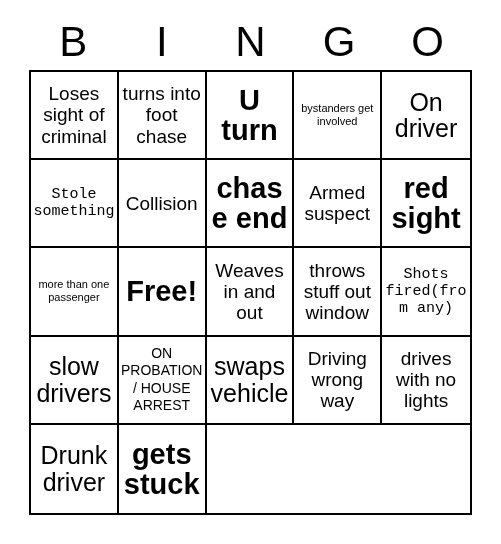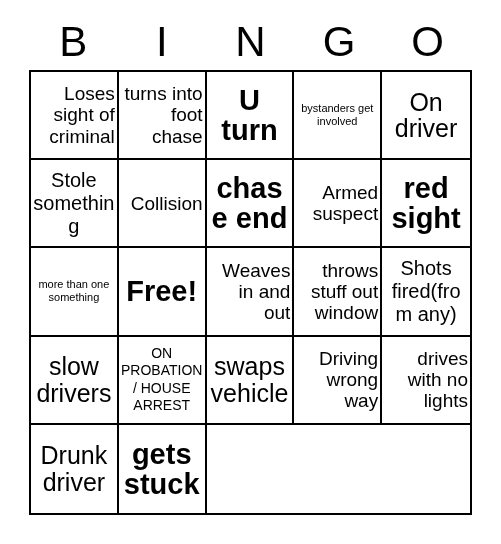--- a/index.html
+++ b/index.html
@@ -85,22 +85,22 @@
     display: block;
     width: 100%;
     line-height: 1.06;
     word-wrap: break-word;
     color: #000000;
   }
 
   
   .sz-xl  { font-size: 29px; line-height: 1.04; font-weight: bold; }
   .sz-lg  { font-size: 25px; line-height: 1.06; }
-  .sz-md  { font-size: 19px; line-height: 1.12; text-align: right; }
-  .sz-sm  { font-size: 20px; line-height: 1.15; }
+  .sz-md  { font-size: 19px; line-height: 1.12; }
+  .sz-sm  { font-size: 15px; line-height: 1.15; font-family: Liberation Mono, monospace; }
   .sz-xs  { font-size: 11px; line-height: 1.2; }
   .sz-xxs { font-size: 14px; line-height: 1.25; }
 </style>
 </head>
 <body>
 
 <div class="card">
 
   <div class="header-row">
     <div class="header-cell">B</div>
@@ -138,21 +138,21 @@
         <span class="cell-text sz-xl">chase end</span>
       </div>
     <div class="cell">
         <span class="cell-text sz-md">Armed suspect</span>
       </div>
 
     <div class="cell">
         <span class="cell-text sz-xl">red sight</span>
       </div>
     <div class="cell">
-        <span class="cell-text sz-xs">more than one something</span>
+        <span class="cell-text sz-xs">more than one passenger</span>
       </div>
     <div class="cell">
         <span class="cell-text sz-xl">Free!</span>
       </div>
     <div class="cell">
         <span class="cell-text sz-md">Weaves in and out</span>
       </div>
     <div class="cell">
         <span class="cell-text sz-md">throws stuff out window</span>
       </div>

